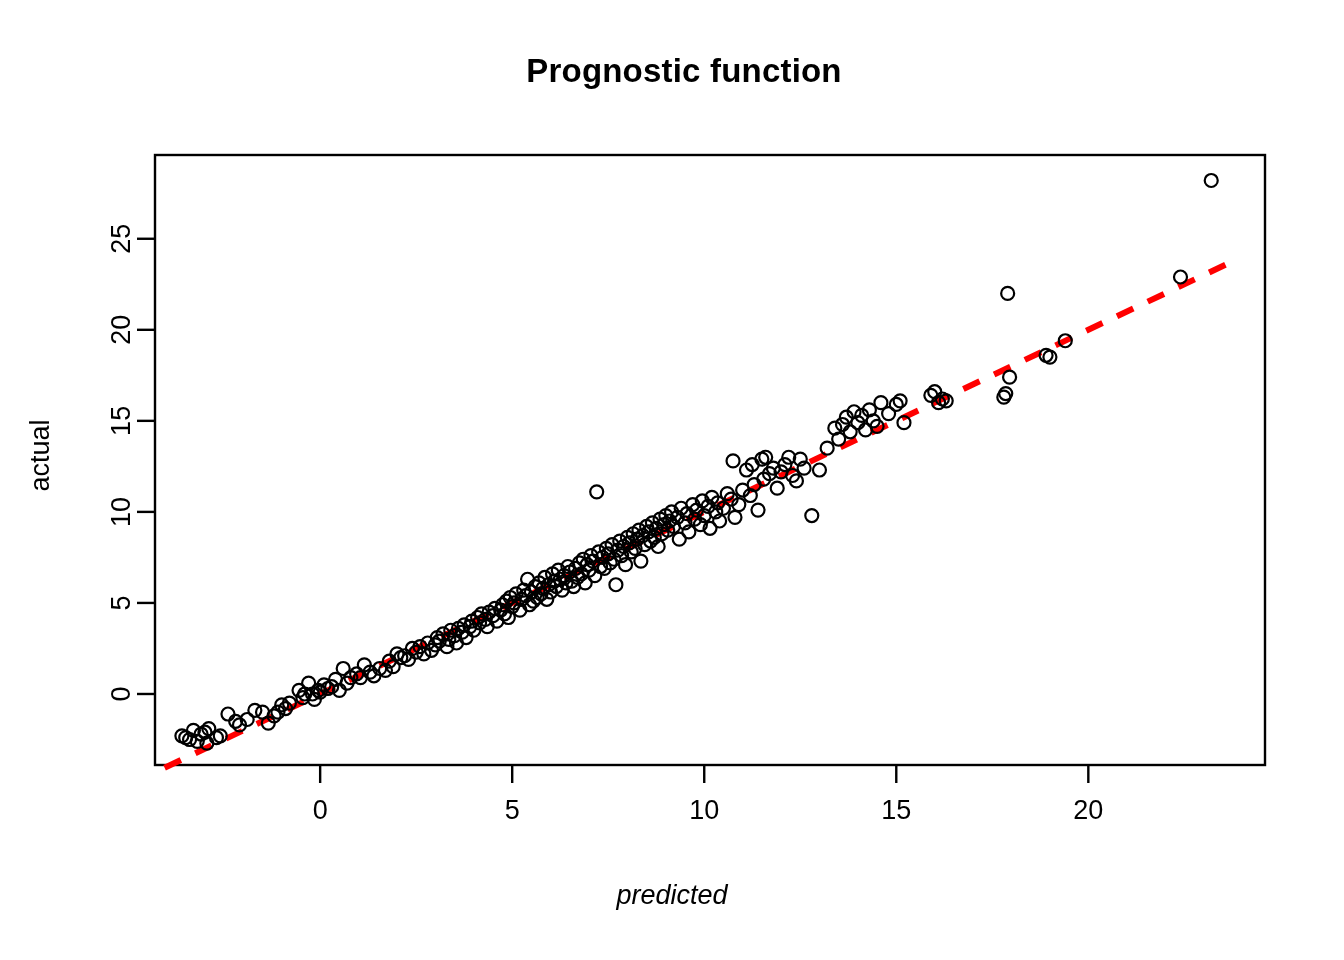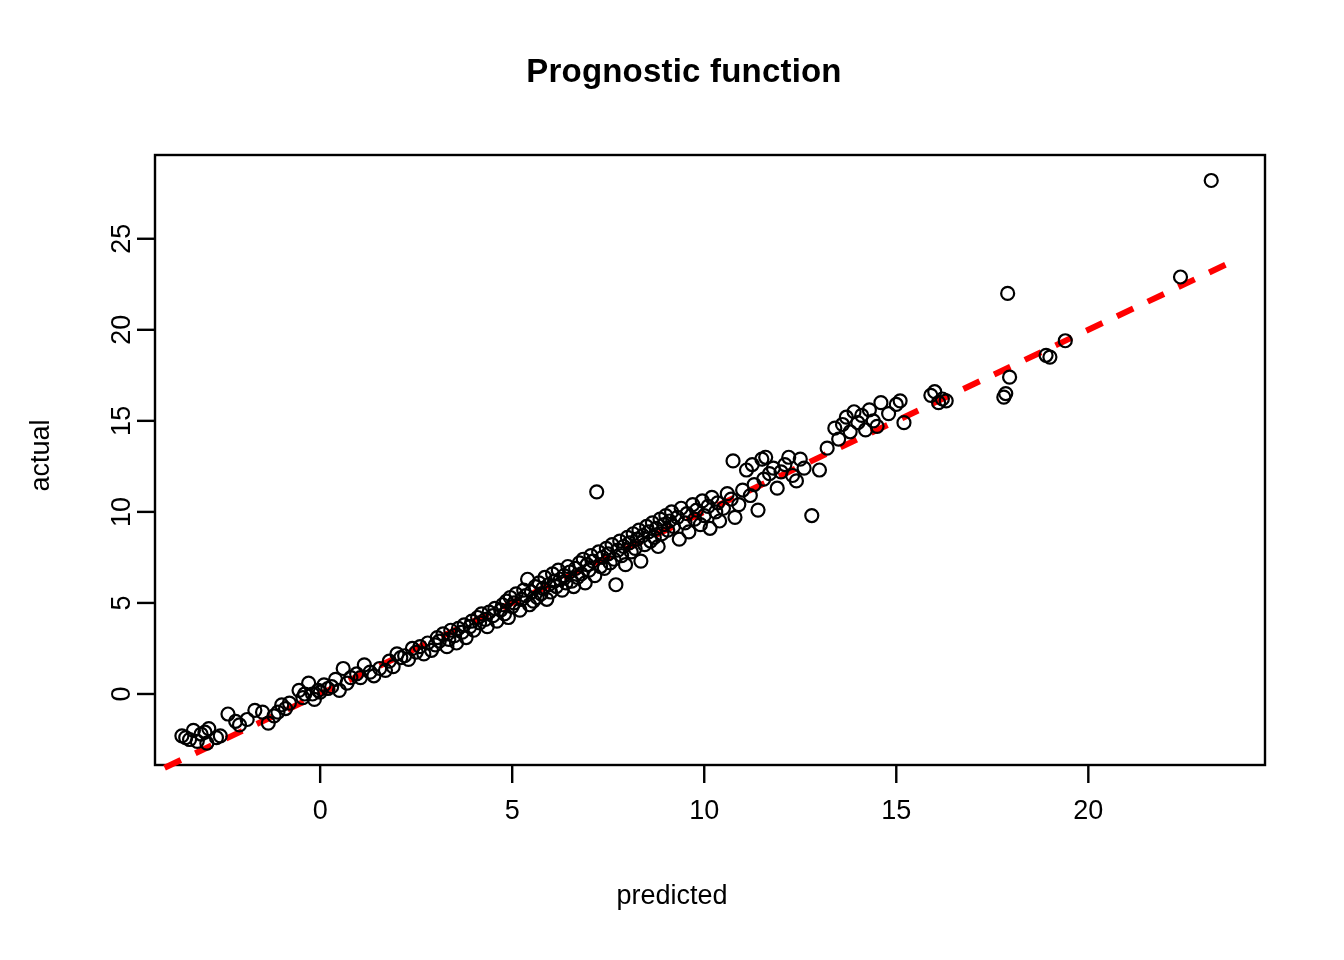--- a/index.html
+++ b/index.html
@@ -33,20 +33,21 @@
   }
   #xlabel {
     position: absolute;
     left: 0;
     top: 880px;
     width: 1344px;
     text-align: center;
     font-size: 27px;
     color: #000000;
     font-family: "Liberation Sans", sans-serif;
+    font-style: italic;
   }
   #ylabel {
     position: absolute;
     left: -60px;
     top: 440px;
     width: 200px;
     text-align: center;
     font-size: 27px;
     color: #000000;
     transform: rotate(-90deg);

